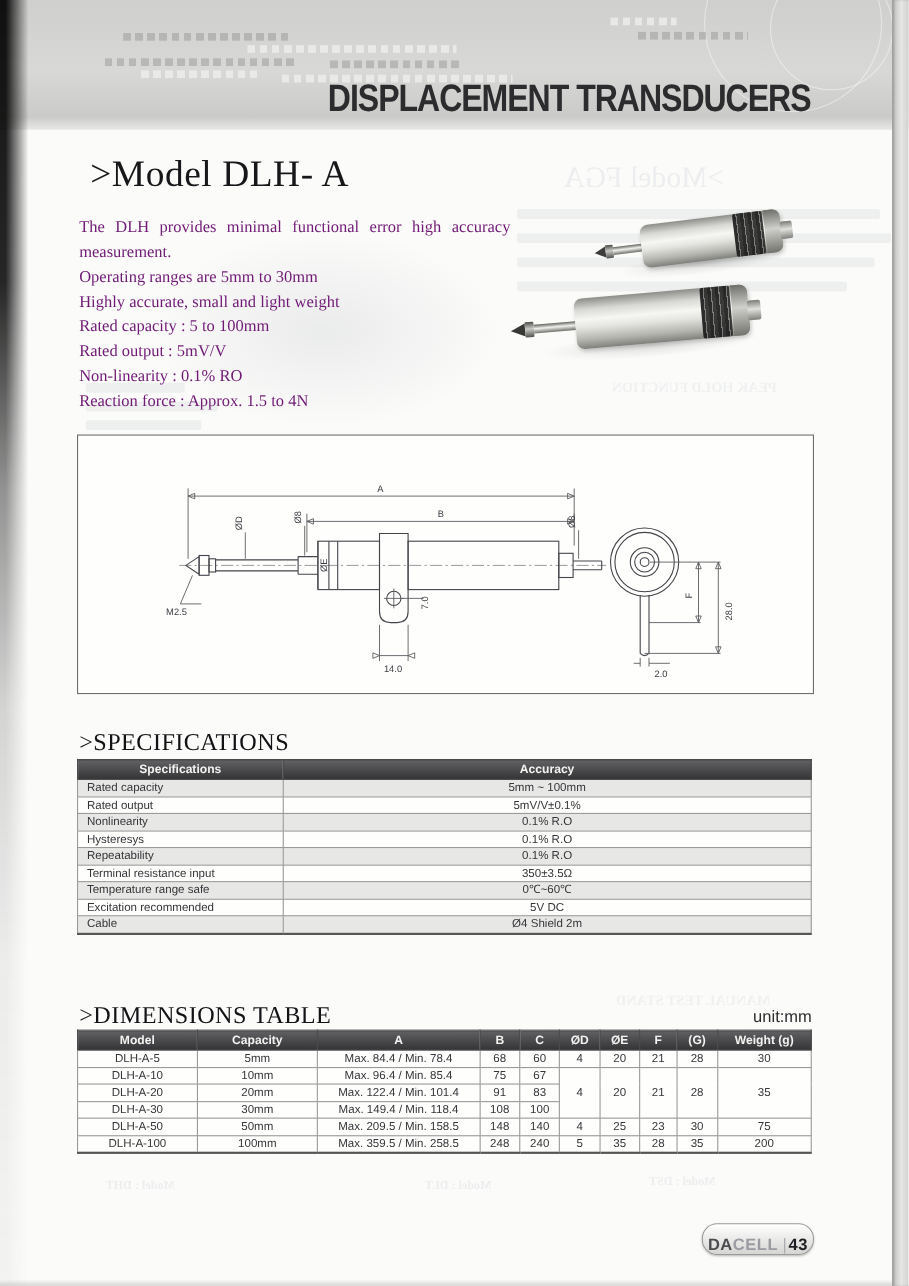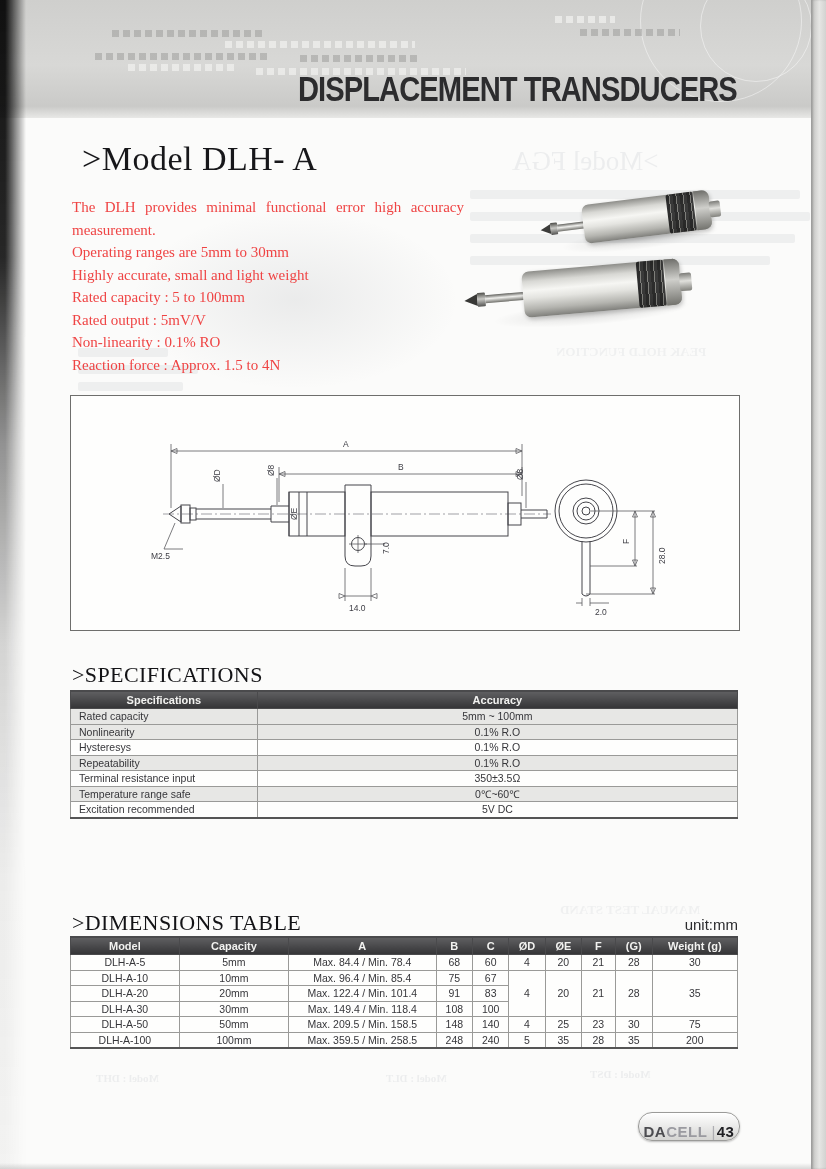--- a/index.html
+++ b/index.html
@@ -31,21 +31,21 @@
   .bleed{position:absolute;z-index:5;color:#8d94a0;transform:scale(-1,1);pointer-events:none;
     font-family:"Liberation Serif",serif;white-space:nowrap;}
   .blur-line{position:absolute;z-index:4;height:9px;background:rgba(130,138,150,.10);border-radius:2px;pointer-events:none;}
   .blob{position:absolute;z-index:1;pointer-events:none;border-radius:45%;
     background:radial-gradient(ellipse at center,rgba(90,95,105,.10),rgba(90,95,105,0) 70%);}
 
   
   .model-title{position:absolute;left:82px;top:140px;z-index:10;font-family:"Liberation Serif",serif;
     font-size:34px;color:#17171a;letter-spacing:.5px;}
   .descr{position:absolute;left:72px;top:196px;width:392px;z-index:10;font-family:"Liberation Serif",serif;
-    font-size:15px;line-height:1.5;color:#ef4444;}
+    font-size:15px;line-height:1.5;color:#701a75;}
   .descr p{margin:0;text-align:justify;}
 
   
   .photo{position:absolute;z-index:10;}
   .photo-shadow{position:absolute;background:radial-gradient(ellipse at center,rgba(0,0,0,.12),rgba(0,0,0,0) 70%);border-radius:50%;}
   .t-body{position:absolute;border-radius:7px;
     background:linear-gradient(180deg,#8d8d89 0%,#d8d8d4 22%,#f6f6f3 42%,#e4e4e0 58%,#b4b4af 82%,#7f7f7b 100%);
     box-shadow:1px 2px 4px rgba(0,0,0,.22);}
   .t-bands{position:absolute;right:16px;top:0;bottom:0;width:27px;border-radius:2px;
     background:repeating-linear-gradient(90deg,#1c1c1c 0 3px,#767672 3px 4px,#2b2b2b 4px 7px);opacity:.92;}
@@ -242,20 +242,24 @@
     <tr>
       <th>Specifications</th>
       <th>Accuracy</th>
     </tr>
   </thead>
   <tbody>
     <tr class="alt">
         <td class="lbl">Rated capacity</td>
         <td>5mm ~ 100mm</td>
       </tr>
+    <tr>
+        <td class="lbl">Rated output</td>
+        <td>5mV/V±0.1%</td>
+      </tr>
     <tr class="alt">
         <td class="lbl">Nonlinearity</td>
         <td>0.1% R.O</td>
       </tr>
     <tr>
         <td class="lbl">Hysteresys</td>
         <td>0.1% R.O</td>
       </tr>
     <tr class="alt">
         <td class="lbl">Repeatability</td>
@@ -265,20 +269,24 @@
         <td class="lbl">Terminal resistance input</td>
         <td>350±3.5Ω</td>
       </tr>
     <tr class="alt">
         <td class="lbl">Temperature range safe</td>
         <td>0℃~60℃</td>
       </tr>
     <tr>
         <td class="lbl">Excitation recommended</td>
         <td>5V DC</td>
+      </tr>
+    <tr class="alt">
+        <td class="lbl">Cable</td>
+        <td>Ø4 Shield 2m</td>
       </tr>
   </tbody>
 </table>
 
 <div class="sec-heading" style="left:72px;top:910px;">&gt;DIMENSIONS TABLE</div>
 <div class="unit-label" style="left:70px;top:916px;width:668px;text-align:right;">unit:mm</div>
 
 <table class="dim-table" style="top:936px;">
   <colgroup>
     <col style="width:16.3%">

